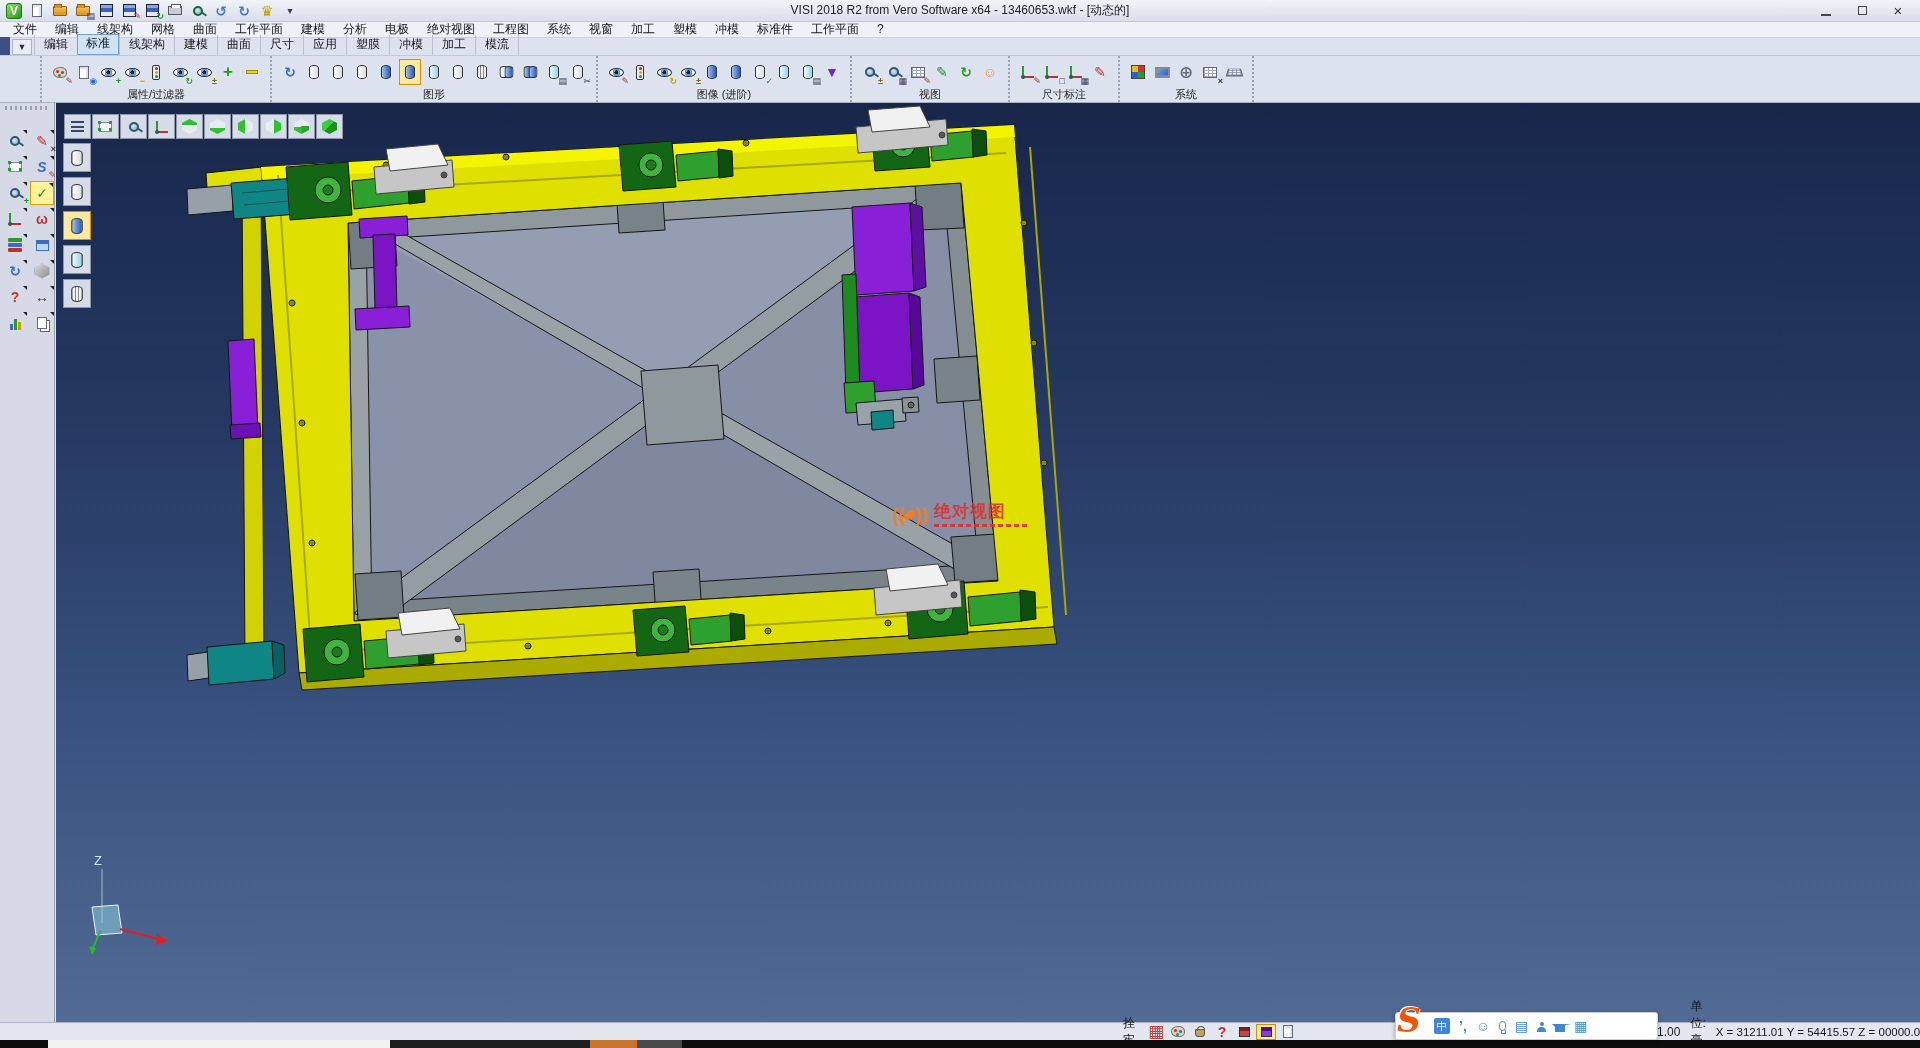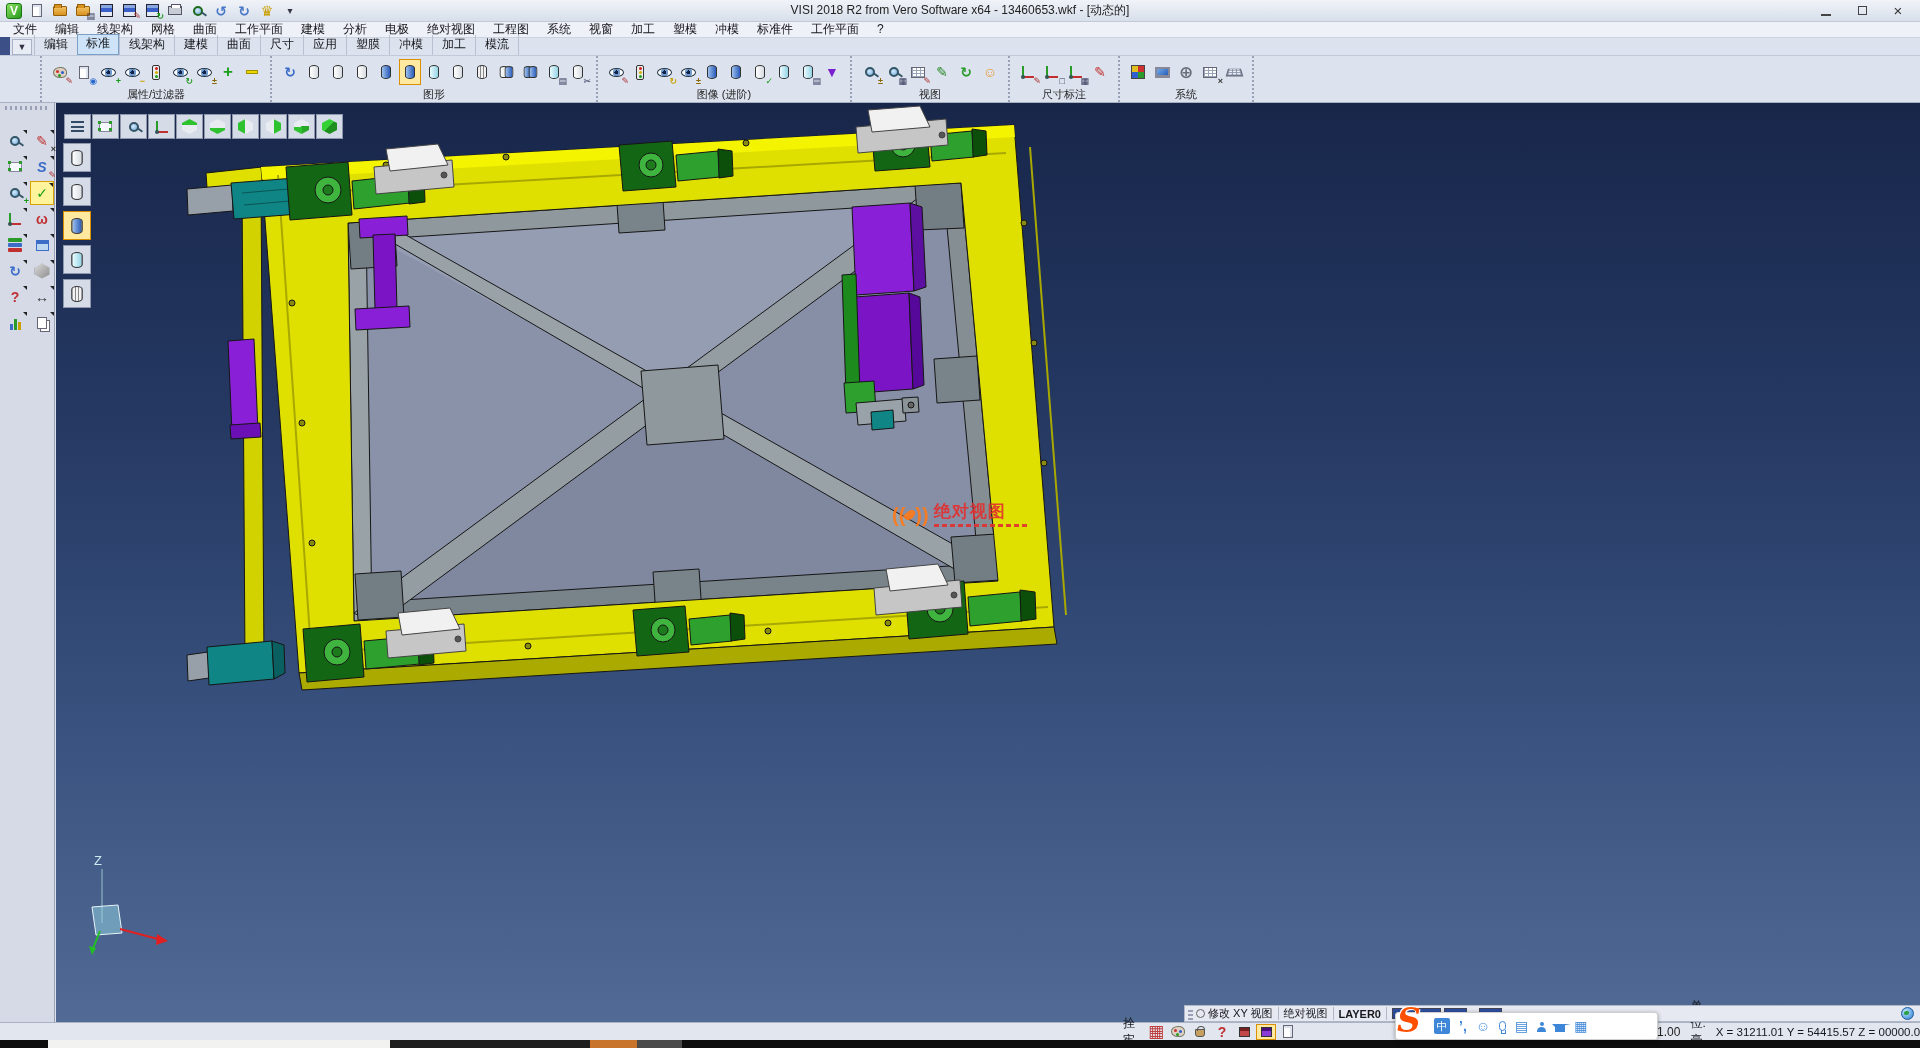--- a/index.html
+++ b/index.html
@@ -696,38 +696,20 @@
       </div>
 
     <div id="watermark">
       <span class="wm-logo">((<span class="wm-flame"></span>))</span>
       <span class="wm-txtcol">
         <span class="wm-title">绝对视图</span>
         <span class="wm-sub"></span>
       </span>
     </div>
 
-    <div id="viewstatus">
-      <span class="vs-grip"></span>
-      <span class="vs-lens"></span>
-      <span>修改 XY 视图</span>
-      <span class="vs-sep"></span>
-      <span>绝对视图</span>
-      <span class="vs-sep"></span>
-      <b>LAYER0</b>
-      <span class="vs-sep"></span>
-      <span id="swatches" style="display:flex">
-          <span class="swatch" style="background: rgb(45, 79, 158);"></span>
-          <span class="swatch" style="background: rgb(45, 79, 158);"></span>
-          <span class="swatch" style="background: rgb(45, 79, 158);"></span>
-          <span class="swatch" style="background: rgb(45, 79, 158); margin-left: 9px;"></span>
-        </span>
-      <span style="flex:1"></span>
-      <span class="globe" style="margin-right:6px"></span>
-    </div>
   </div>
 </div>
 
 <div id="statusbar">
   <div id="st-right">
     <span class="st-sep"></span>
     <span>拴牢</span>
     <span class="st-sep"></span>
     <span id="st-icons" style="display:flex">
         <span class="st-ic">

